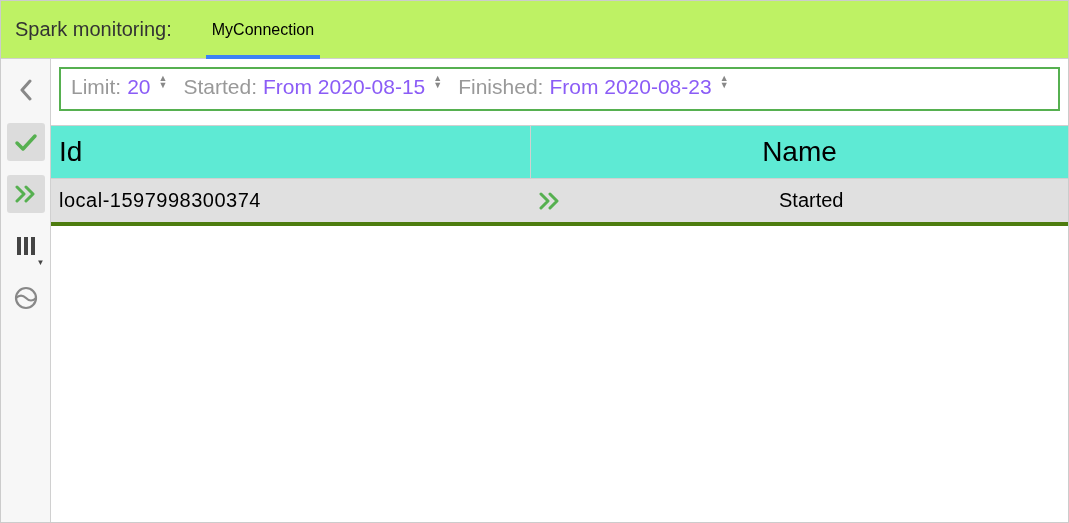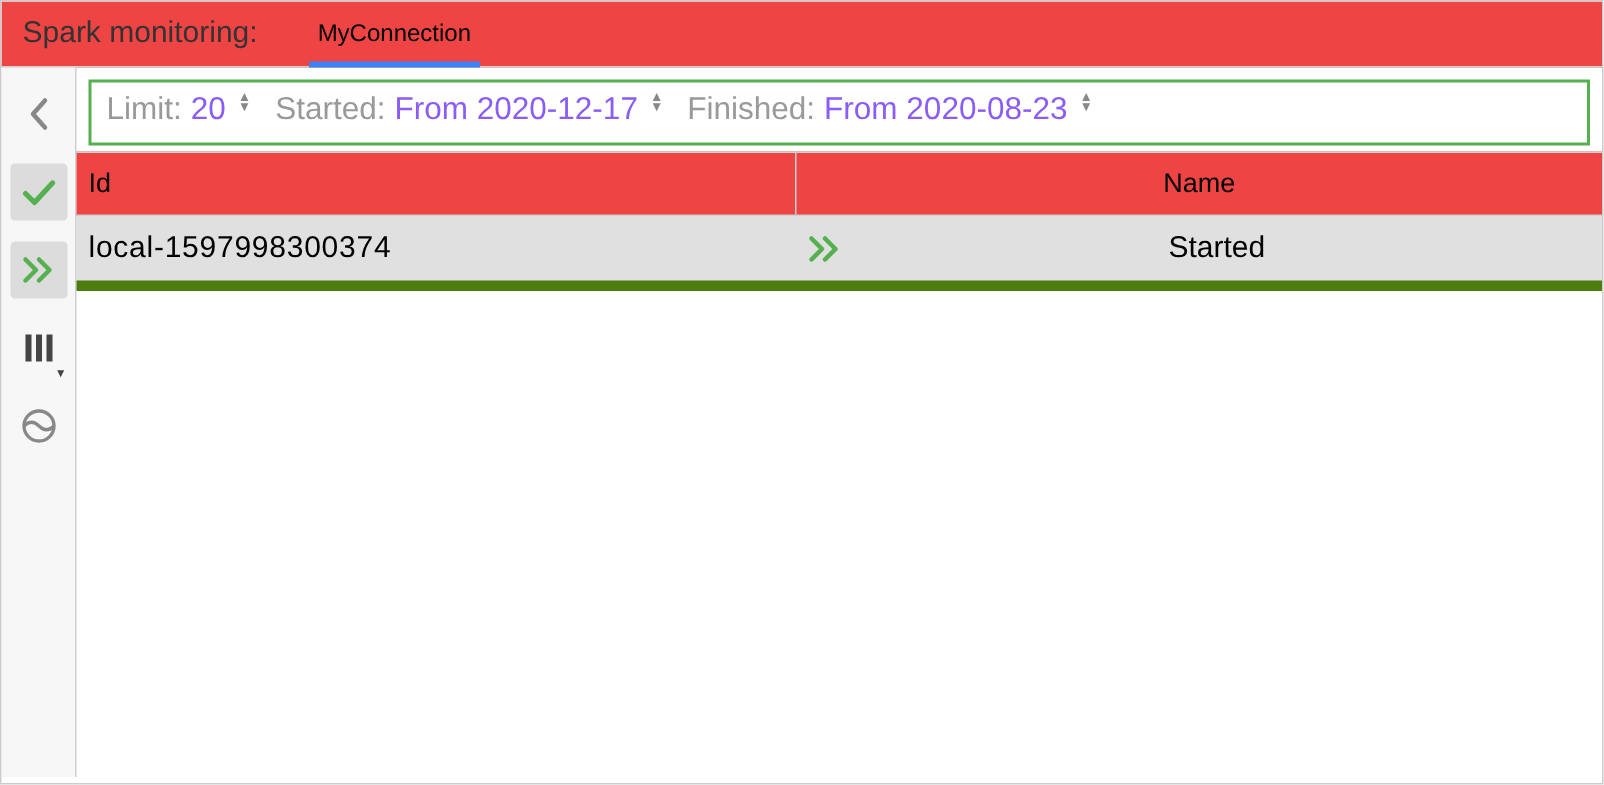--- a/index.html
+++ b/index.html
@@ -10,22 +10,22 @@
     body {
       font-family: -apple-system, BlinkMacSystemFont, "Segoe UI", Arial, sans-serif;
       font-size: 20px;
       background: #fff;
       width: 1069px;
       height: 523px;
       overflow: hidden;
       border: 1px solid #ccc;
     }
     .header {
-      background: #ef4444;
-      height: 44px;
+      background: #bef264;
+      height: 58px;
       display: flex;
       align-items: center;
       padding-left: 14px;
       border-bottom: 1px solid #d0d0d0;
     }
     .header-title {
       color: #333;
       margin-right: 30px;
       font-size: 20px;
     }
@@ -105,43 +105,44 @@
     }
     .sort-arrows span {
       font-size: 9px;
       line-height: 7px;
       color: #888;
     }
     .table-header {
       display: flex;
       border-top: 1px solid #d0d0d0;
       border-bottom: 1px solid #d0d0d0;
-      background: #ef4444;
-      font-size: 18px;
+      background: #5eead4;
+      font-size: 28px;
+      margin-top: 10px;
     }
     .col-id {
       flex: 0 0 480px;
       padding: 10px 8px;
       border-right: 1px solid #d0d0d0;
     }
     .col-status {
       flex: 0 0 240px;
       padding: 10px 8px;
       border-right: 1px solid #d0d0d0;
     }
     .col-name {
       flex: 1;
       padding: 10px 8px;
       text-align: center;
     }
     .table-row {
       display: flex;
       background: #e0e0e0;
       font-size: 20px;
-      border-bottom: 7px solid #4d7c0f;
+      border-bottom: 4px solid #4d7c0f;
       cursor: pointer;
     }
     .row-id {
       flex: 0 0 480px;
       padding: 10px 8px;
       letter-spacing: 0.5px;
     }
     .row-status {
       flex: 0 0 240px;
       padding: 10px 8px;
@@ -209,21 +210,21 @@
 
   <div class="content">
     <div class="filter-bar">
       <span class="filter-label">Limit:</span>
       <span class="filter-value">20</span>
       <span class="sort-arrows">
           <span>▲</span>
           <span>▼</span>
         </span>
       <span class="filter-label">Started:</span>
-      <span class="filter-value">From 2020-12-17</span>
+      <span class="filter-value">From 2020-08-15</span>
       <span class="sort-arrows">
           <span>▲</span>
           <span>▼</span>
         </span>
       <span class="filter-label">Finished:</span>
       <span class="filter-value">From 2020-08-23</span>
       <span class="sort-arrows">
           <span>▲</span>
           <span>▼</span>
         </span>

